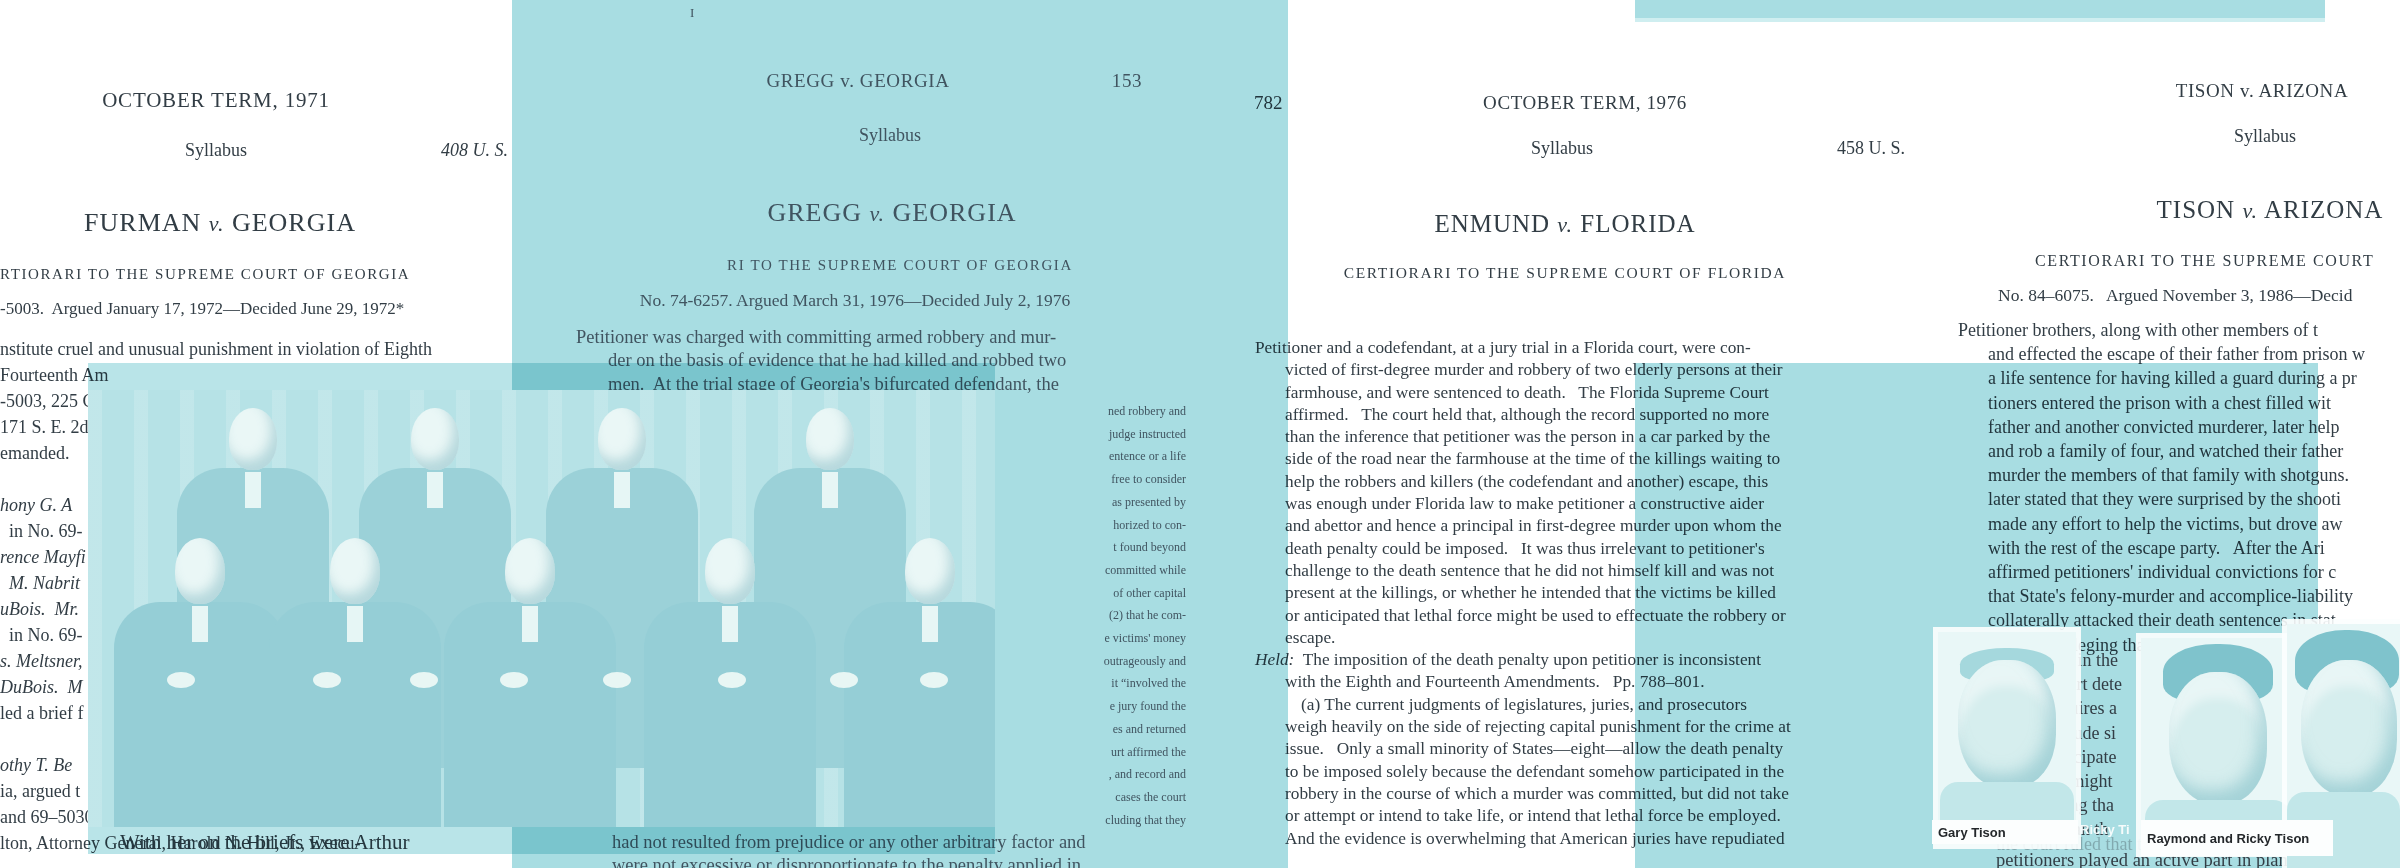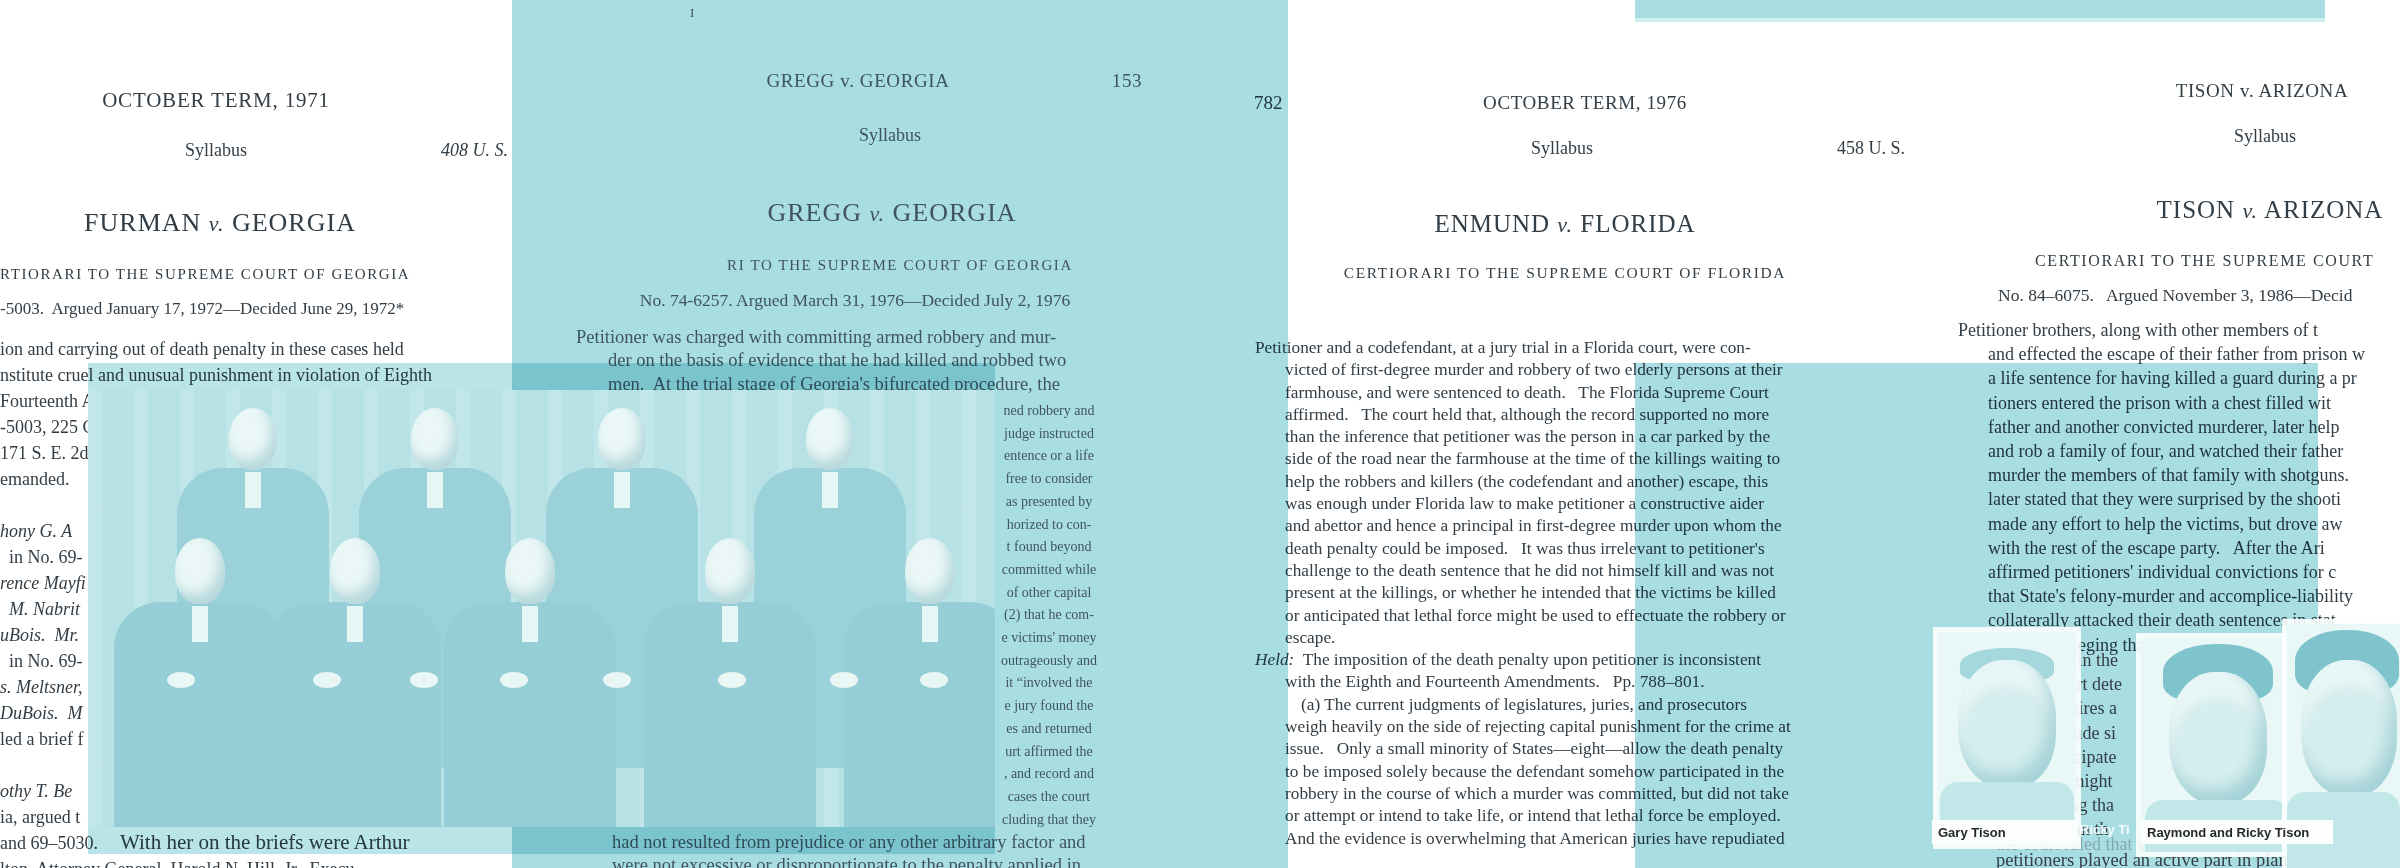--- a/index.html
+++ b/index.html
@@ -50,21 +50,20 @@
     <div class="abs ctr syl" style="left:0;top:140px;width:432px;">Syllabus</div>
     <div class="abs rgt syl" style="left:380px;top:140px;width:128px;font-style:italic;">408 U. S.</div>
     <div class="abs ctr caseTitle" style="left:0;top:208px;width:440px;">
       <span>FURMAN</span>
       <i>v.</i>
       <span>GEORGIA</span>
     </div>
     <div class="abs certline nowrap" style="left:0;top:266px;">RTIORARI TO THE SUPREME COURT OF GEORGIA</div>
     <div class="abs noline nowrap" style="left:0;top:299px;">-5003.  Argued January 17, 1972—Decided June 29, 1972*</div>
     <div class="abs" style="left:0;top:336px;width:508px;font-size:18px;line-height:26px;">
-        <div class="ln">ion and carrying out of death penalty in these cases held</div>
         <div class="ln">nstitute cruel and unusual punishment in violation of Eighth</div>
         <div class="ln">Fourteenth Am</div>
         <div class="ln">-5003, 225 Ga.</div>
         <div class="ln">171 S. E. 2d 8</div>
         <div class="ln">emanded.</div>
         <div class="ln">&nbsp;</div>
         <div class="ln" style="font-style: italic;">hony G. A</div>
         <div class="ln">  in No. 69-</div>
         <div class="ln" style="font-style: italic;">rence Mayfi</div>
         <div class="ln" style="font-style: italic;">  M. Nabrit</div>
@@ -160,23 +159,23 @@
     <div class="abs ctr caseTitle" style="left:80px;top:198px;width:600px;">
       <span>GREGG</span>
       <i>v.</i>
       <span>GEORGIA</span>
     </div>
     <div class="abs ctr certline" style="left:88px;top:257px;width:600px;">RI TO THE SUPREME COURT OF GEORGIA</div>
     <div class="abs ctr noline" style="left:43px;top:290px;width:600px;font-size:17.5px;">No. 74-6257.  Argued March 31, 1976—Decided July 2, 1976</div>
     <div class="abs" style="left:64px;top:326px;width:608px;font-size:18.5px;line-height:23.4px;">
         <div class="ln">Petitioner was charged with committing armed robbery and mur-</div>
         <div class="ln" style="padding-left: 32px;">der on the basis of evidence that he had killed and robbed two</div>
-        <div class="ln" style="padding-left: 32px;">men.  At the trial stage of Georgia's bifurcated procedure, the</div>
-      </div>
-    <div class="abs rgt" style="left:400px;top:400px;width:274px;font-size:14px;line-height:22.7px;text-align:center;">
+        <div class="ln" style="padding-left: 32px;">men.  At the trial stage of Georgia's bifurcated defendant, the</div>
+      </div>
+    <div class="abs rgt" style="left:400px;top:400px;width:274px;font-size:12px;line-height:22.7px;">
         <div class="ln">ned robbery and</div>
         <div class="ln">judge instructed</div>
         <div class="ln">entence or a life</div>
         <div class="ln">free to consider</div>
         <div class="ln">as presented by</div>
         <div class="ln">horized to con-</div>
         <div class="ln">t found beyond</div>
         <div class="ln">committed while</div>
         <div class="ln">of other capital</div>
         <div class="ln">(2) that he com-</div>
@@ -265,17 +264,17 @@
   <div class="mug" style="left:2141px;top:638px;width:154px;height:214px;">
     <div class="hair" style="left:22px;top:6px;width:110px;height:58px;"></div>
     <div class="mface" style="left:28px;top:34px;width:98px;height:132px;"></div>
     <div class="shoulders" style="left:4px;top:162px;width:146px;height:52px;"></div>
   </div>
   <div class="mug" style="left:2287px;top:624px;width:113px;height:244px;">
     <div class="hair" style="left:8px;top:6px;width:104px;height:64px;"></div>
     <div class="mface" style="left:14px;top:36px;width:96px;height:136px;"></div>
     <div class="shoulders" style="left:0;top:168px;width:113px;height:76px;"></div>
   </div>
-  <div class="capstrip" style="left:2141px;top:820px;width:192px;height:24px;">
+  <div class="capstrip" style="left:2141px;top:820px;width:192px;height:36px;">
     <span class="caption">Raymond and Ricky Tison</span>
   </div>
 
 </div>
 
 </body></html>

